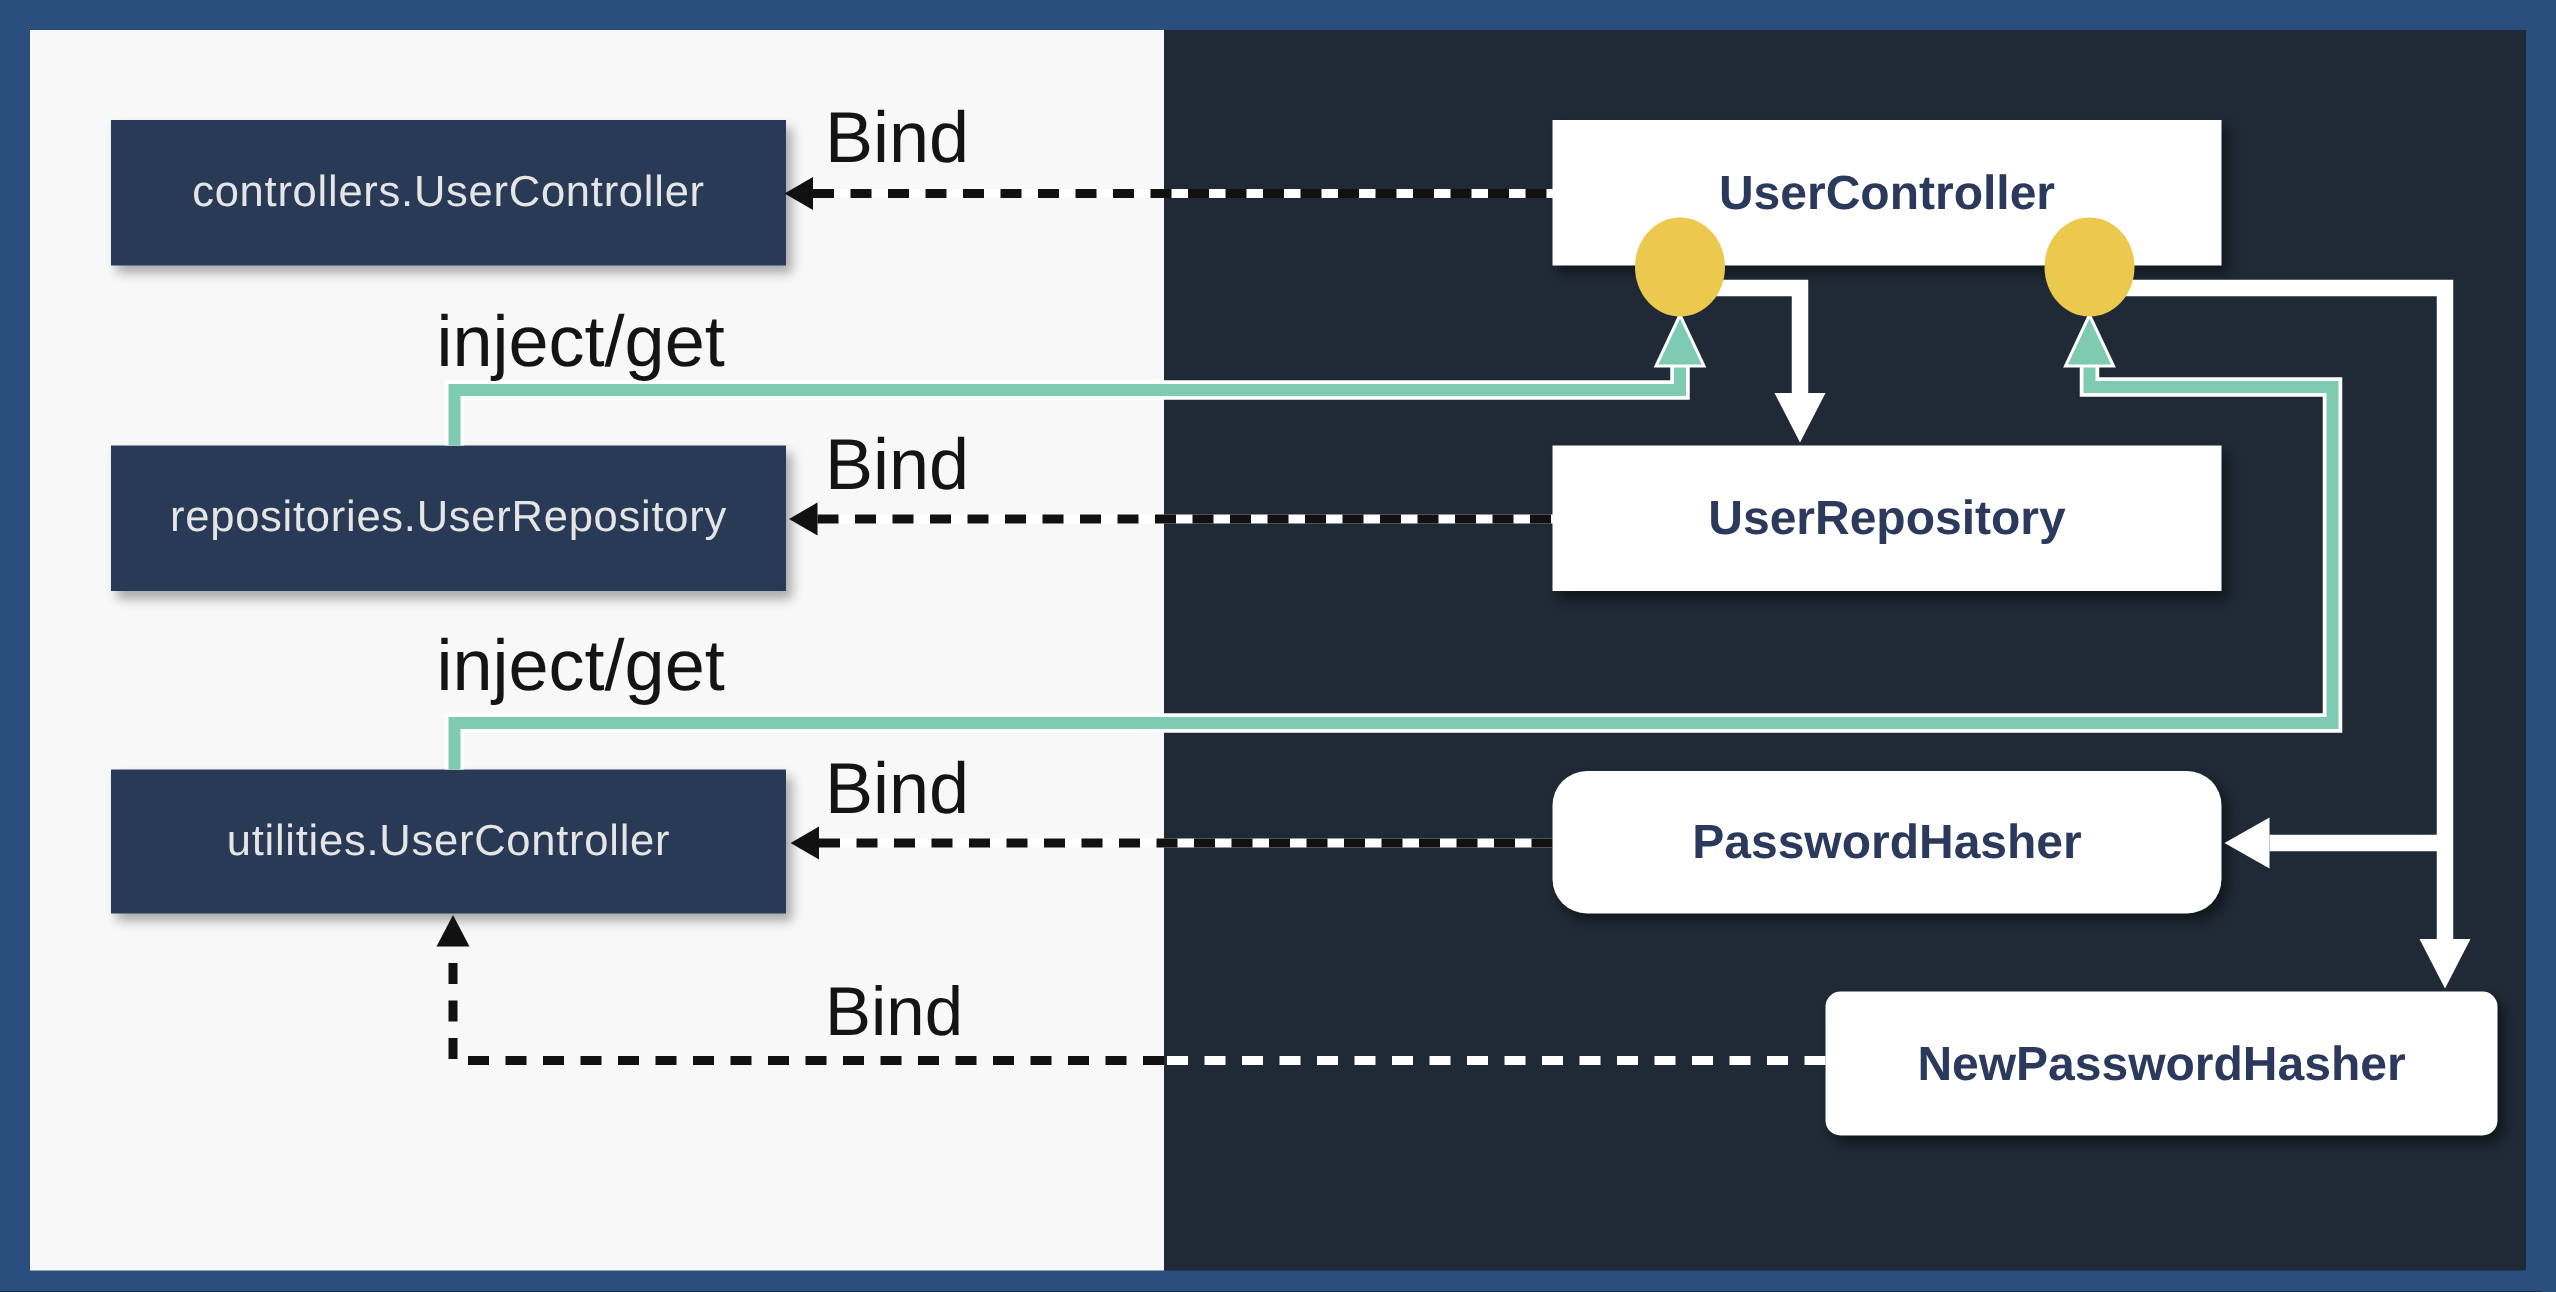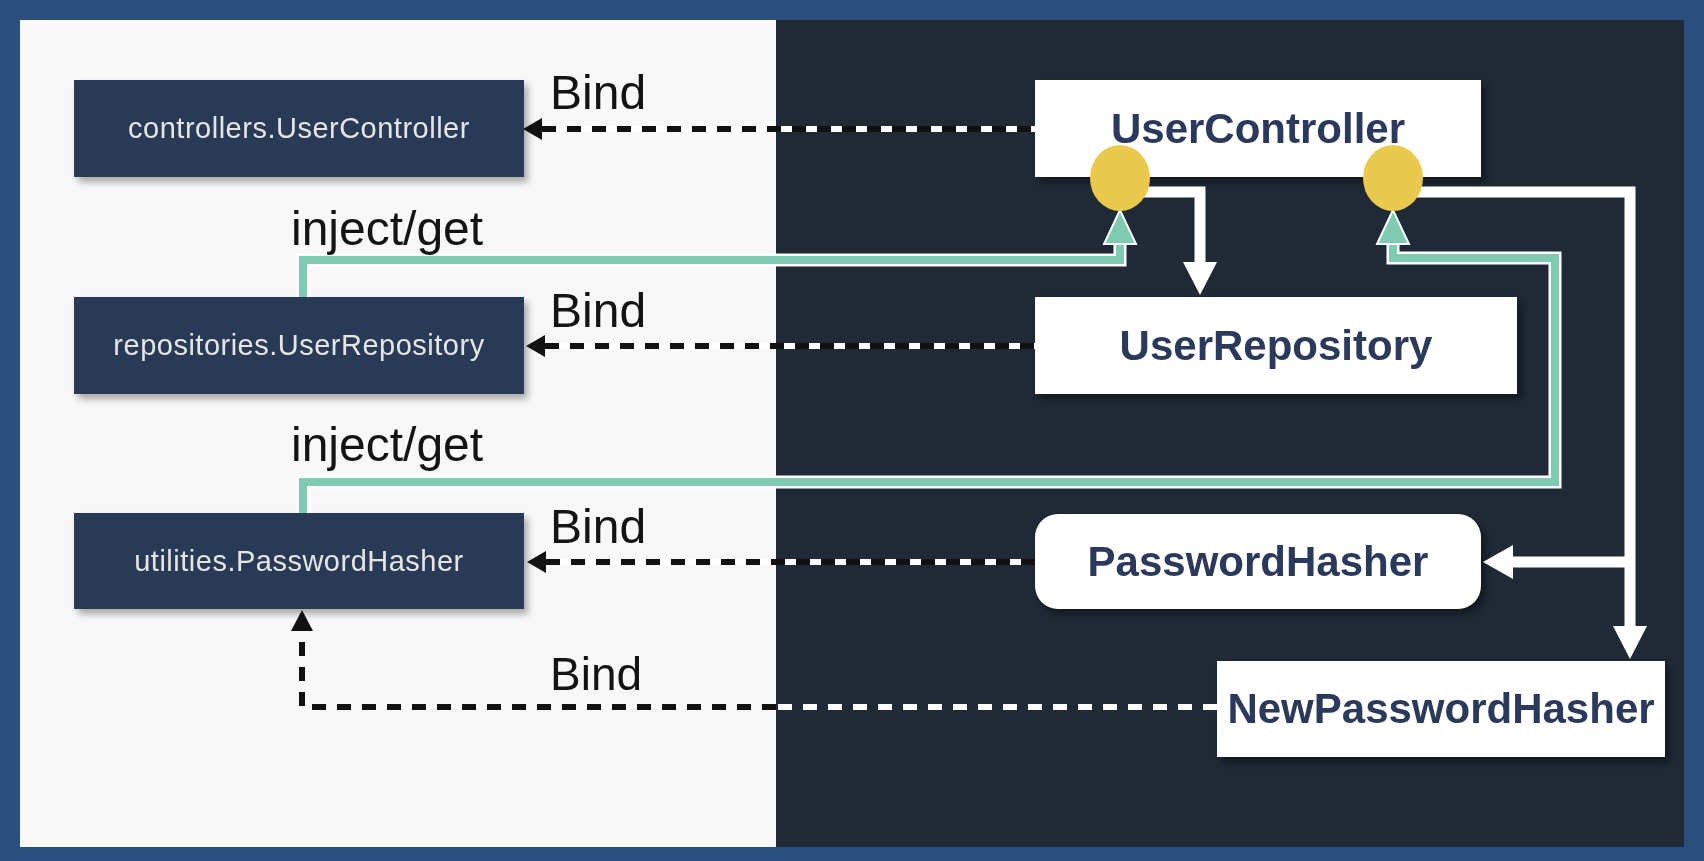--- a/index.html
+++ b/index.html
@@ -12,21 +12,21 @@
   .panel-dark{left:776px;width:908px;background:#1f2a36;}
   .node{
     position:absolute;display:flex;align-items:center;justify-content:center;
     box-sizing:border-box;z-index:2;
   }
   .node-container{
     background:#283a56;color:#e5e5e5;font-size:29px;font-weight:300;
     letter-spacing:.5px;box-shadow:4px 5px 7px rgba(0,0,0,.32);
   }
   .node-class{
-    background:#ffffff;color:#2b3a5c;font-size:42px;font-weight:bold;
+    background:#ffffff;color:#2b3a5c;font-size:32px;font-weight:bold;
     box-shadow:4px 5px 7px rgba(0,0,0,.45);
   }
   .edge-label{
     position:absolute;z-index:4;color:#141414;
     font-size:48px;font-weight:300;line-height:1.05;white-space:nowrap;
   }
   .edge-label.small{font-size:46px;}
   svg.connectors{position:absolute;left:0;top:0;z-index:3;pointer-events:none;}
 </style>
 </head>
@@ -37,33 +37,33 @@
   <div class="panel panel-light"></div>
   <div class="panel panel-dark"></div>
 
   <div class="node node-container" style="left:74px;top:80px;width:450px;height:97px;">
     <span>controllers.UserController</span>
   </div>
   <div class="node node-container" style="left:74px;top:297px;width:450px;height:97px;">
     <span>repositories.UserRepository</span>
   </div>
   <div class="node node-container" style="left:74px;top:513px;width:450px;height:96px;">
-    <span>utilities.PasswordHasher</span>
+    <span>utilities.UserController</span>
   </div>
 
   <div class="node node-class" style="left:1035px;top:80px;width:446px;height:97px;">
     <span>UserController</span>
   </div>
-  <div class="node node-class" style="left:1035px;top:297px;width:482px;height:97px;">
+  <div class="node node-class" style="left:1035px;top:297px;width:446px;height:97px;">
     <span>UserRepository</span>
   </div>
   <div class="node node-class" style="left:1035px;top:514px;width:446px;height:95px;border-radius:23px;">
     <span>PasswordHasher</span>
   </div>
-  <div class="node node-class" style="left:1217px;top:661px;width:448px;height:96px;">
+  <div class="node node-class" style="left:1217px;top:661px;width:448px;height:96px;border-radius:10px;">
     <span>NewPasswordHasher</span>
   </div>
 
   <svg class="connectors" width="1704" height="861" viewBox="0 0 1704 861">
 
     <g>
       <line x1="542" y1="129" x2="1036" y2="129" stroke="#ffffff" stroke-width="6"></line>
       <line x1="542" y1="129" x2="1036" y2="129" stroke="#111111" stroke-width="6" stroke-dasharray="14 11"></line>
       <polygon points="523,129 542,118 542,140" fill="#111111"></polygon>
     </g>

